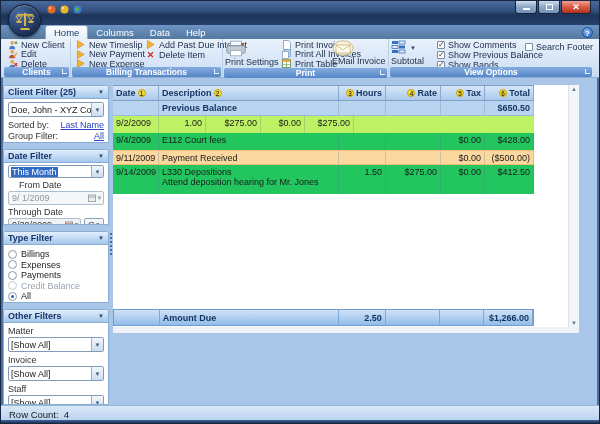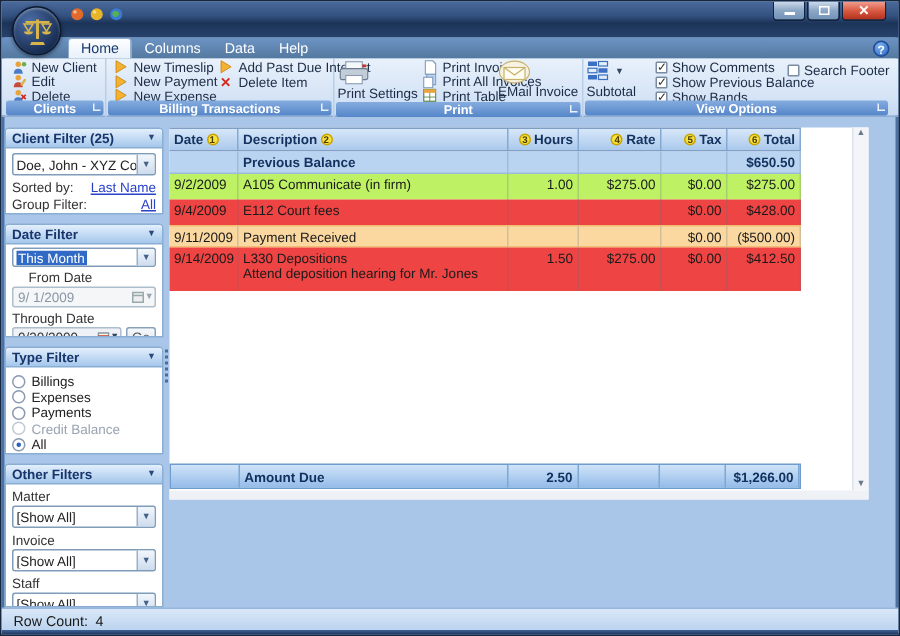--- a/index.html
+++ b/index.html
@@ -138,21 +138,21 @@
   .ghead { height:16px; background:linear-gradient(#d7e7f9,#abc9ec); border-top:1px solid #7f9fc6; border-bottom:1px solid #7f9fc6; }
   .ghead .cell { font-weight:bold; color:#13325f; border-right:1px solid #86a9d2; display:flex; align-items:center; gap:2px; padding-top:0; padding-bottom:0; }
   .ghead .cell.num { justify-content:flex-end; }
   .badge {
     width:8px; height:8px; border-radius:50%; background:#f7e13e; border:1px solid #c8a300;
     font-size:6.5px; line-height:7px; text-align:center; color:#4a3c00; font-weight:bold; flex:none;
   }
   .r-balance { height:15px; background:#b9d4f0; border-bottom:1px solid #9ab9dd; font-weight:bold; }
   .r-balance .cell { color:#13325f; }
   .r-white { height:17px; background:#bef264; }
-  .r-gray { height:17px; background:#ef4444; }
+  .r-gray { height:17px; background:#22c55e; }
   .r-payment { height:15px; background:#fbd8a0; border-top:1px solid #f0bd72; border-bottom:1px solid #f0bd72; }
   .r-two { height:29px; }
   .desc2 { font-size:9px; }
   .grid-footer {
     position:absolute; left:0; bottom:7px; height:17px; width:421px;
     background:linear-gradient(#cfe3f8,#94bce9); border:1px solid #6f9cd0;
     display:flex; font-weight:bold;
   }
   .grid-footer .cell { color:#10305e; border-right:1px solid #7fa7d4; display:flex; align-items:center; }
   .grid-footer .cell.num { justify-content:flex-end; }
@@ -560,21 +560,20 @@
       <div class="cell w-date"></div>
       <div class="cell w-desc">Previous Balance</div>
       <div class="cell w-hours num"></div>
       <div class="cell w-rate num"></div>
       <div class="cell w-tax num"></div>
       <div class="cell w-total num">$650.50</div>
     </div>
 
     <div class="grow r-white">
       <div class="cell w-date">9/2/2009</div>
-      <div class="cell w-desc">A105 Communicate (in firm)</div>
       <div class="cell w-hours num">1.00</div>
       <div class="cell w-rate num">$275.00</div>
       <div class="cell w-tax num">$0.00</div>
       <div class="cell w-total num">$275.00</div>
     </div>
 
     <div class="grow r-gray">
       <div class="cell w-date">9/4/2009</div>
       <div class="cell w-desc">E112 Court fees</div>
       <div class="cell w-hours num"></div>

